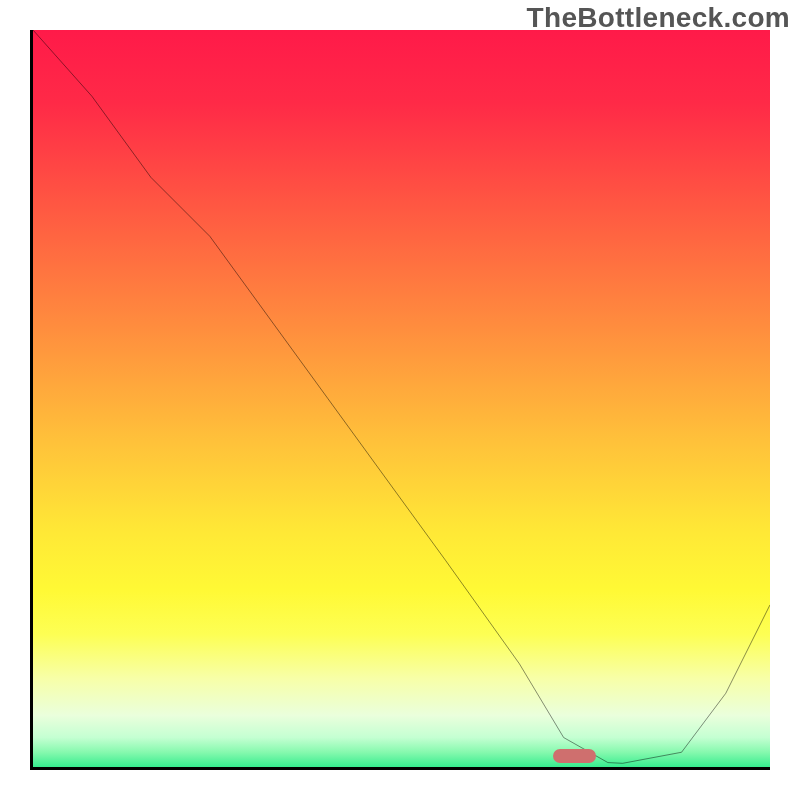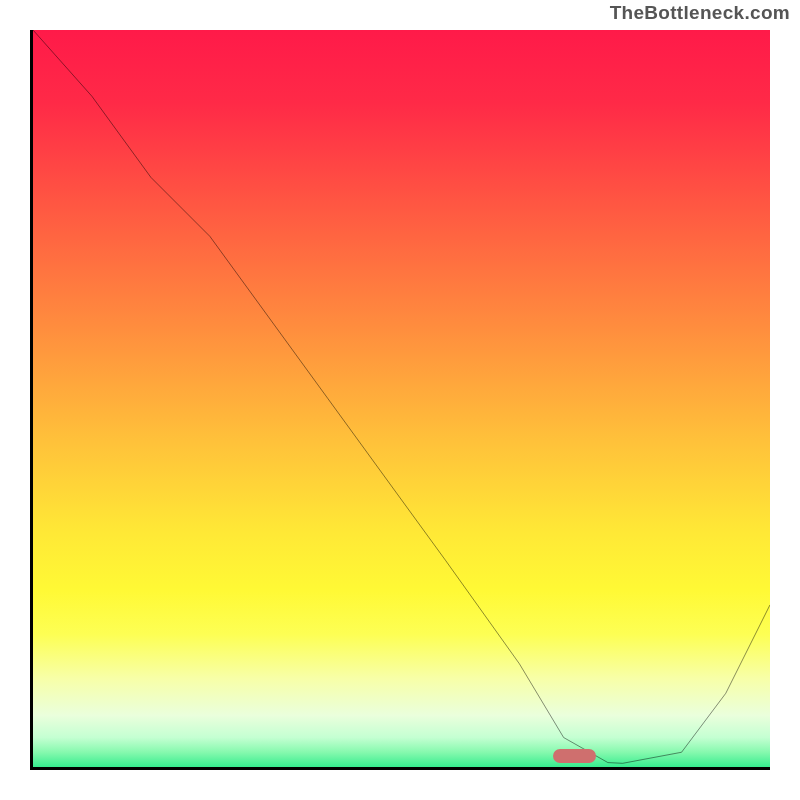--- a/index.html
+++ b/index.html
@@ -13,21 +13,21 @@
   }
   .stage {
     position: relative;
     width: 800px;
     height: 800px;
   }
   .watermark {
     position: absolute;
     top: 2px;
     right: 10px;
-    font-size: 19px;
+    font-size: 28px;
     font-weight: 600;
     color: #555555;
     letter-spacing: 0.3px;
   }
   .plot-area {
     position: absolute;
     left: 30px;
     top: 30px;
     width: 740px;
     height: 740px;

